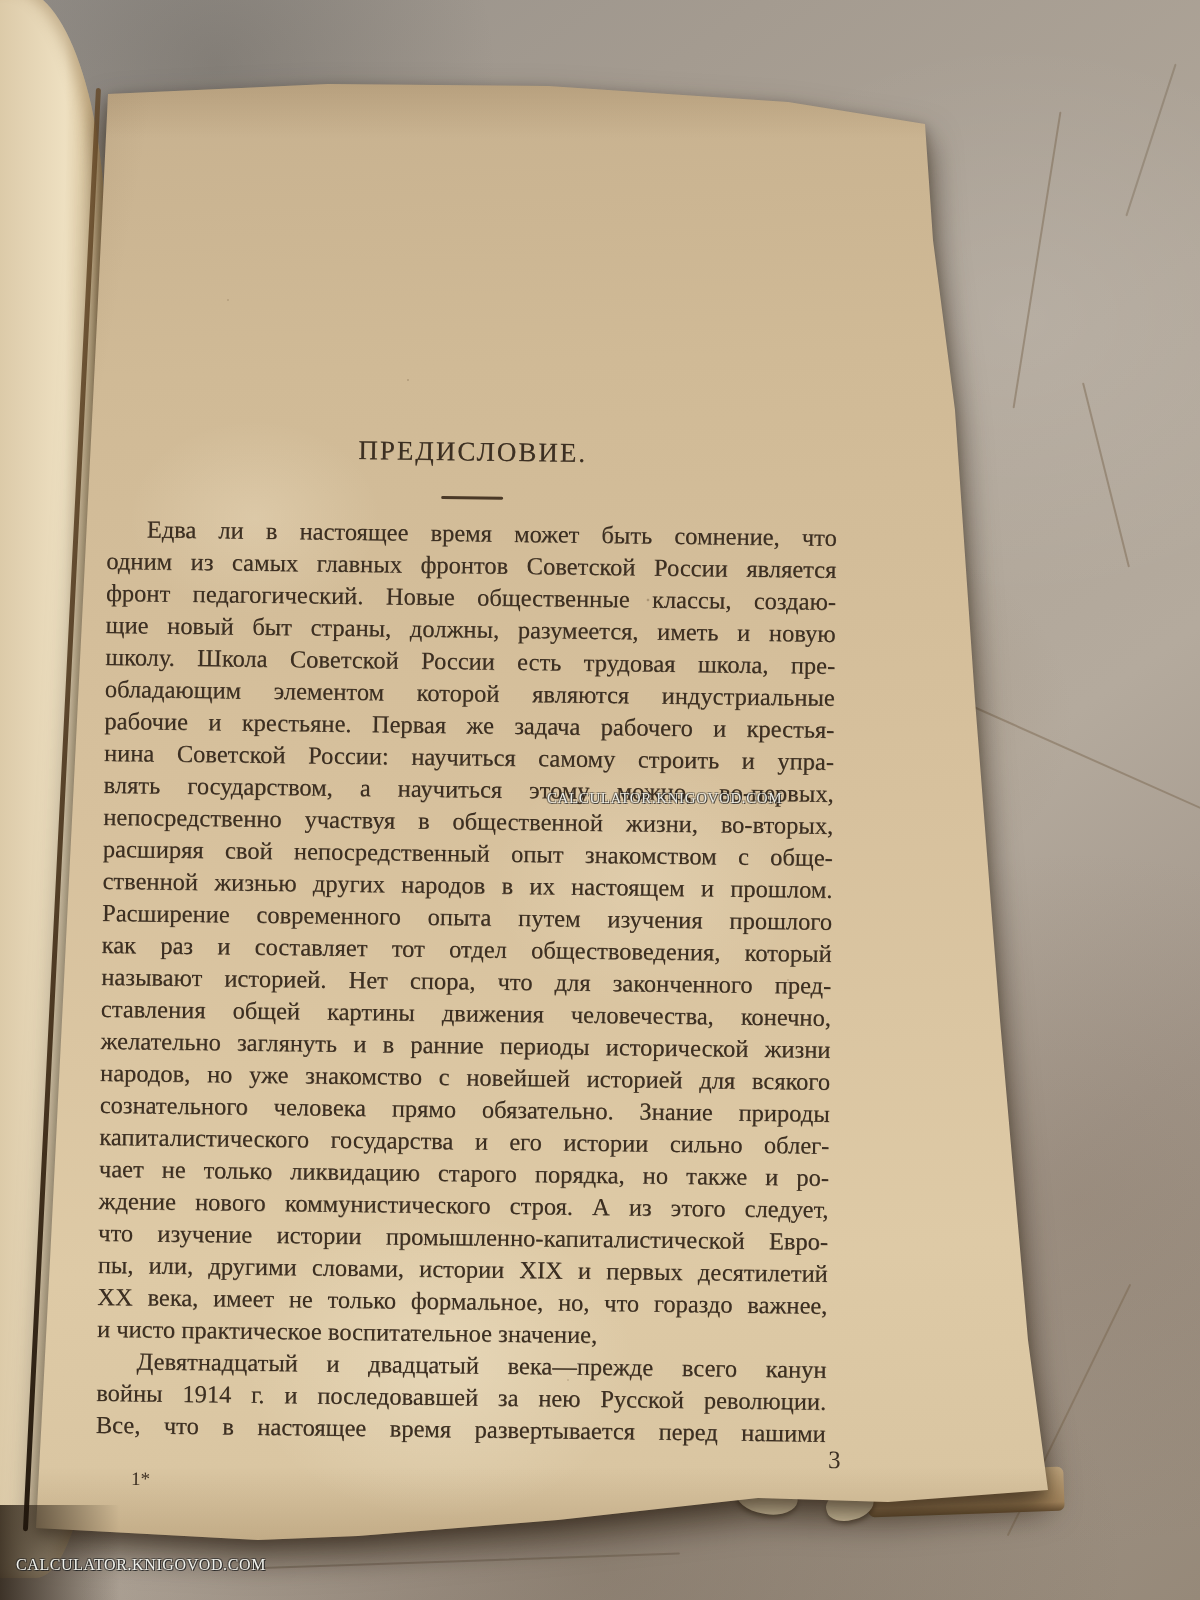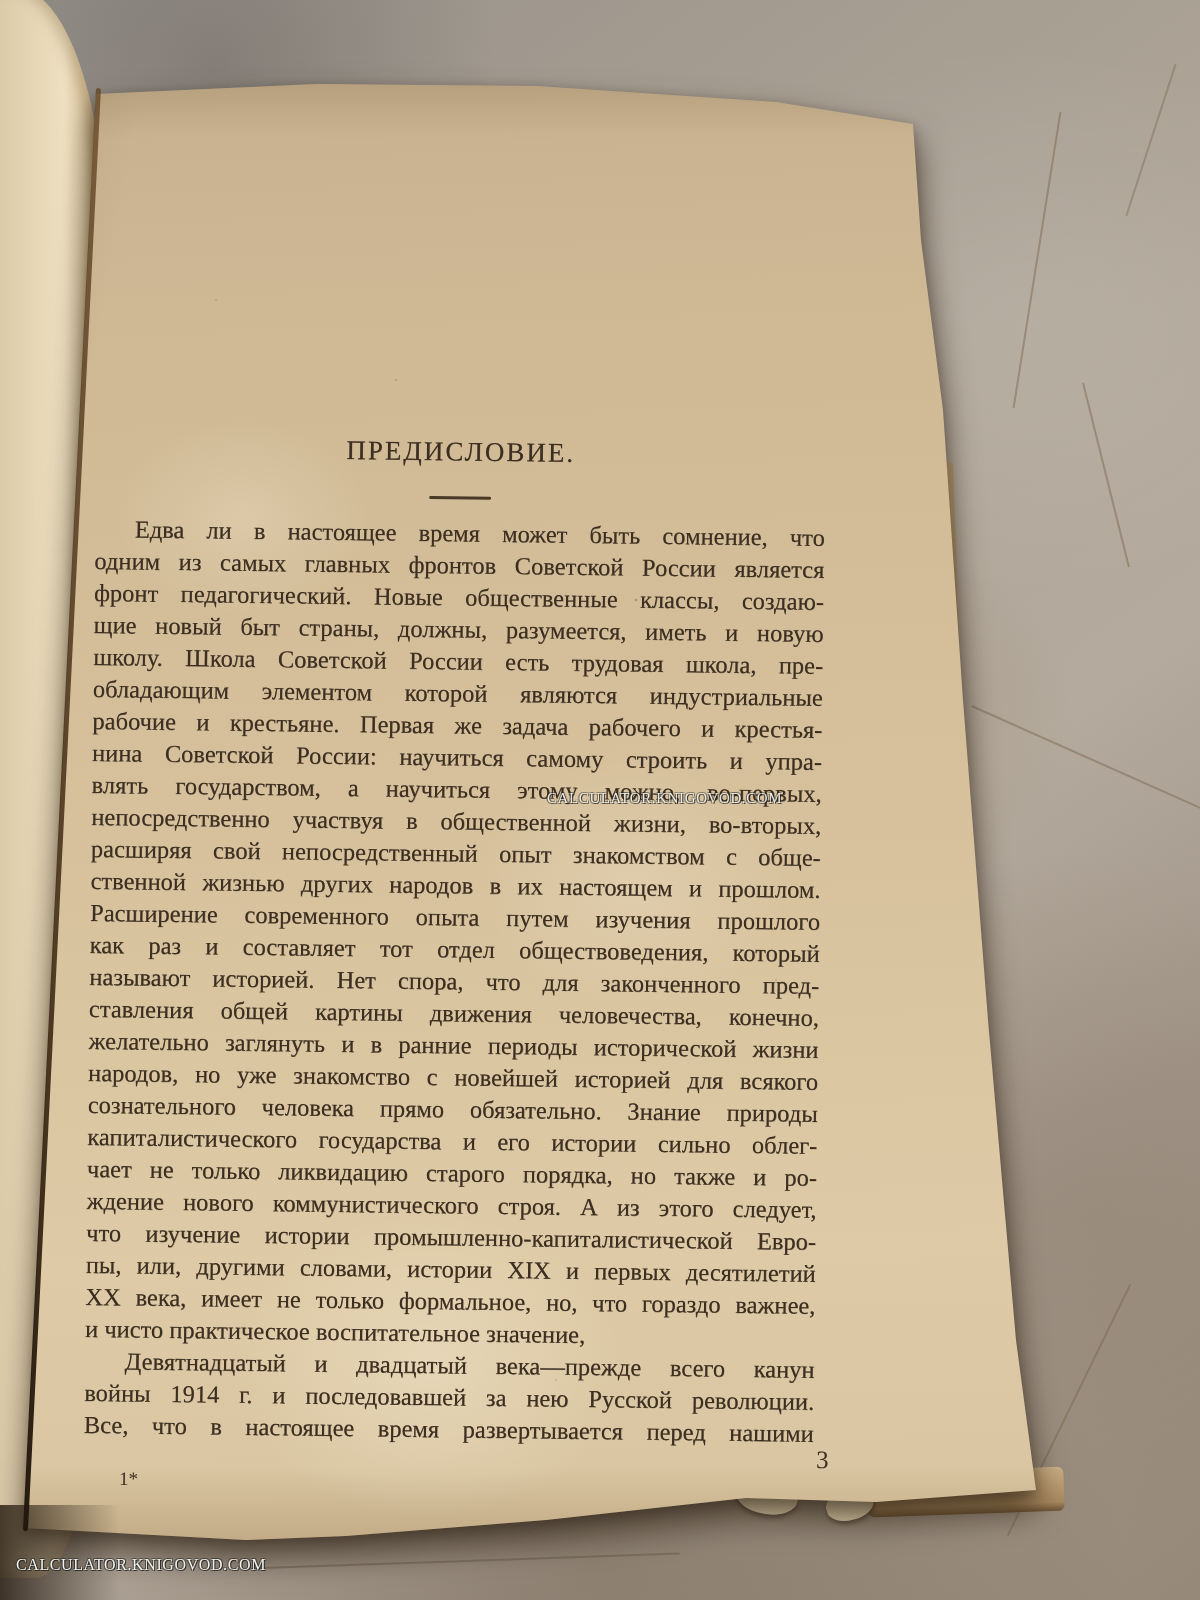--- a/index.html
+++ b/index.html
@@ -55,21 +55,21 @@
     background:linear-gradient(180deg,#c9ae84,#a8895f 80%,#6b5335);
     border-radius:6px;
   }
   .torn-bit{position:absolute;background:#e8d9b6;border-radius:45% 55% 50% 50%;box-shadow:0 3px 5px rgba(40,28,14,.5);}
   .torn-bit.t1{left:736px;top:1478px;width:62px;height:36px;transform:rotate(9deg);}
   .torn-bit.t2{left:826px;top:1490px;width:48px;height:30px;transform:rotate(-15deg);}
 
   
   .page-shadow-wrap{position:absolute;left:0;top:0;filter:drop-shadow(0 16px 16px rgba(35,22,10,.55)) drop-shadow(0 5px 6px rgba(35,22,10,.35));}
   .page{
-    position:absolute;left:16px;top:80px;width:1030px;height:1460px;
+    position:absolute;left:28px;top:80px;width:1030px;height:1460px;
     clip-path:polygon(80px 14px,300px 4px,520px 6px,760px 22px,897px 44px,
       905px 160px,927px 330px,947px 620px,972px 940px,1000px 1260px,1020px 1410px,
       860px 1422px,730px 1418px,530px 1440px,330px 1456px,230px 1460px,8px 1448px,
       22px 1180px,38px 860px,56px 500px,70px 220px);
     background:
       radial-gradient(3px 3px at 620px 520px, rgba(90,70,45,.55), transparent 60%),
       radial-gradient(2px 2px at 380px 300px, rgba(90,70,45,.5), transparent 60%),
       radial-gradient(2px 2px at 760px 900px, rgba(90,70,45,.45), transparent 60%),
       radial-gradient(3px 2px at 240px 1100px, rgba(90,70,45,.5), transparent 60%),
       radial-gradient(2px 2px at 540px 1300px, rgba(90,70,45,.4), transparent 60%),

